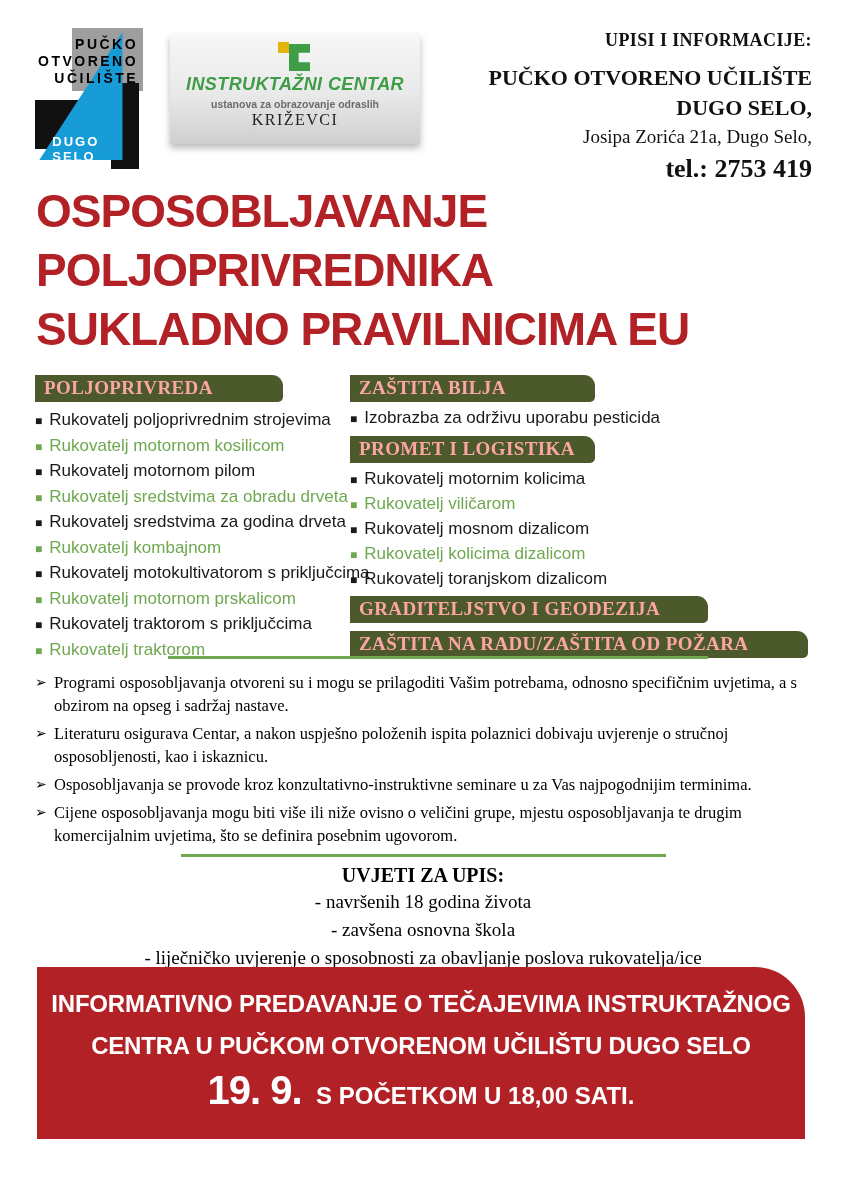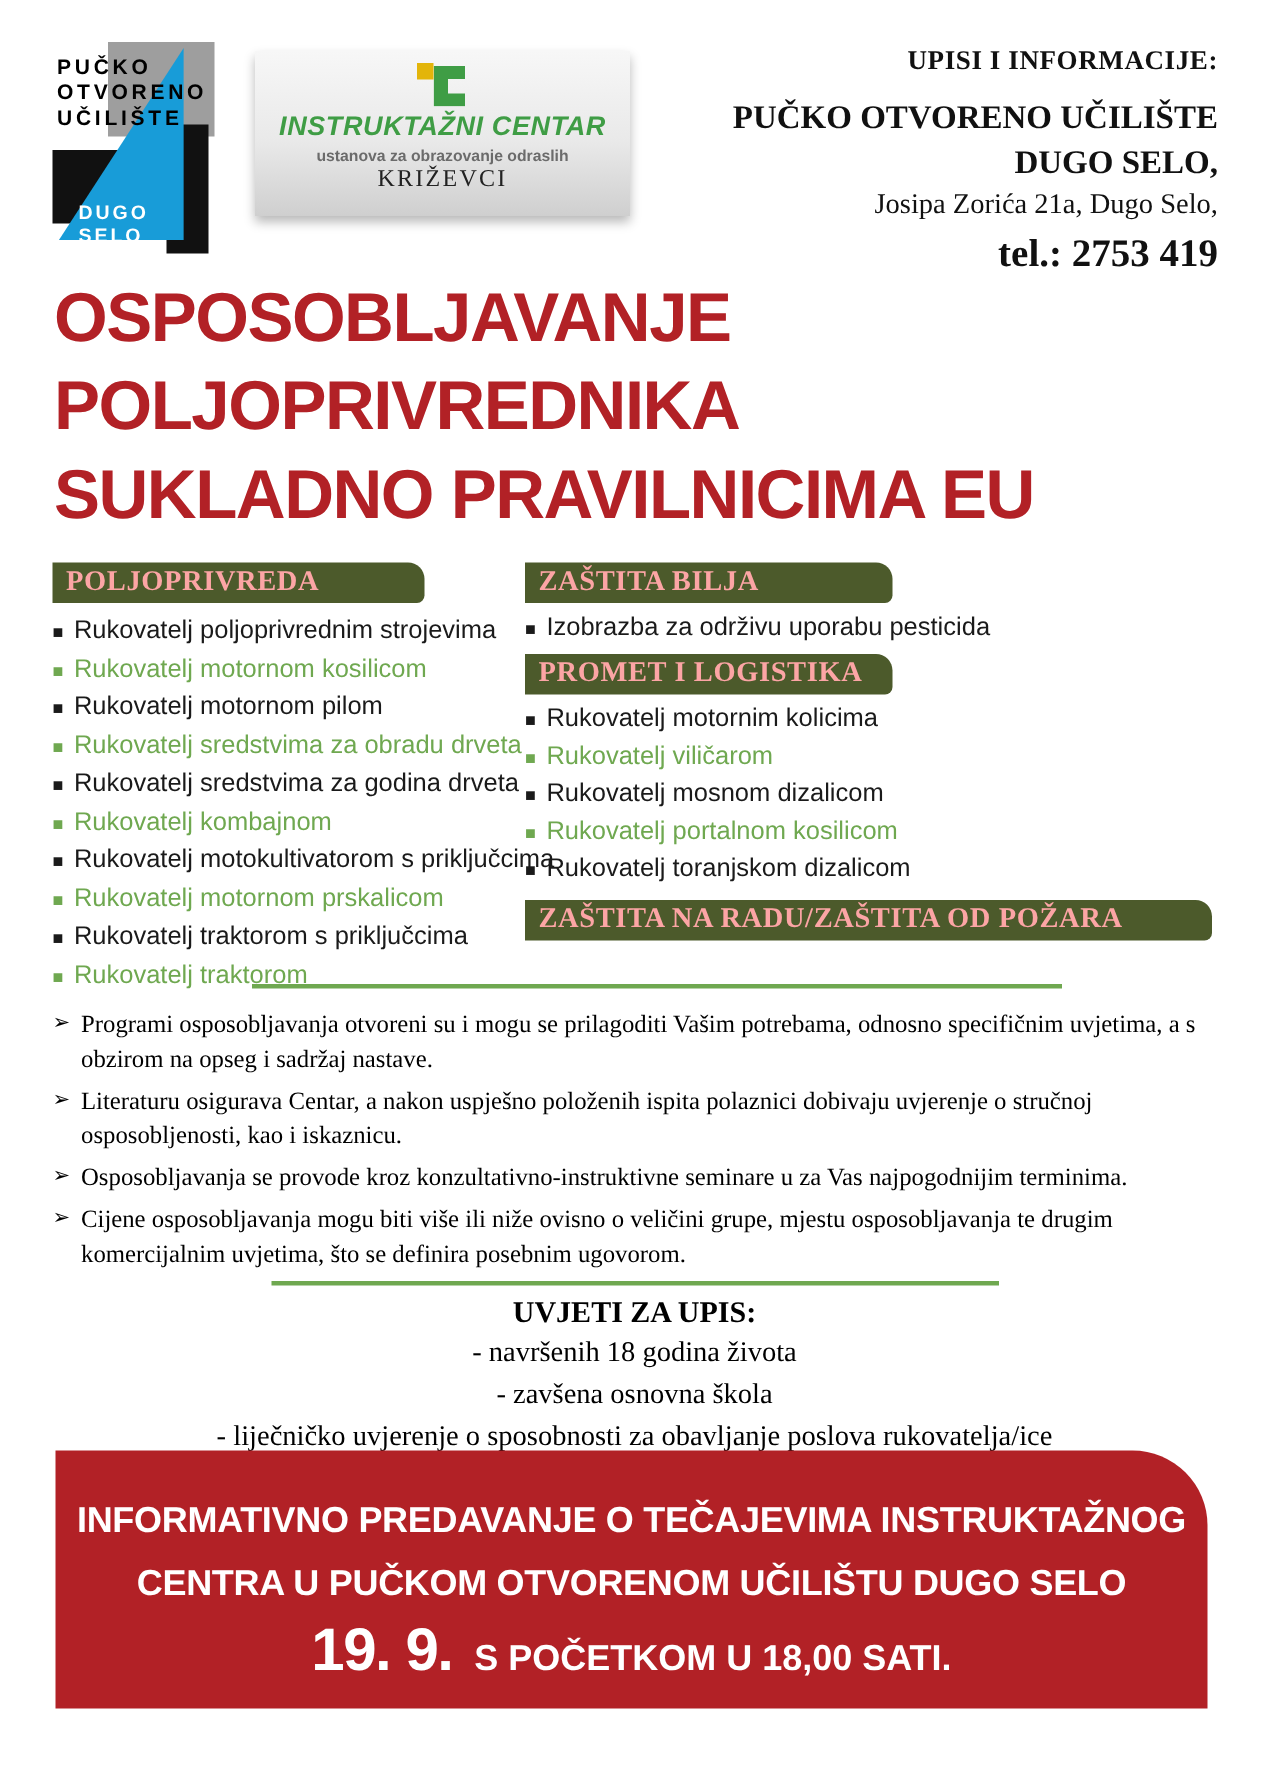--- a/index.html
+++ b/index.html
@@ -14,21 +14,21 @@
   .page{position:relative;width:842px;height:1191px;background:#ffffff;overflow:hidden;}
 
   
   .logo-pou{position:absolute;left:35px;top:28px;width:108px;height:138px;}
   .logo-pou .gray-sq{position:absolute;left:34%;top:0;width:66%;height:46%;background:#9e9e9e;}
   .logo-pou .black-shadow{position:absolute;left:70%;top:40%;width:26%;height:62%;background:#111;}
   .logo-pou .black-sq{position:absolute;left:0;top:52%;width:44%;height:36%;background:#111;}
   .logo-pou .blue-tri{position:absolute;left:0;top:0;width:92%;height:96%;background:var(--blue);
       clip-path:polygon(88% 3%,88% 100%,4% 100%);}
   .logo-pou .pou-text{position:absolute;left:3px;top:8px;font-weight:bold;font-size:14px;
-      letter-spacing:2.5px;line-height:17px;color:#000;z-index:3;}
+      letter-spacing:2.5px;line-height:17px;color:#000;z-index:3;text-align:right;}
   .logo-pou .city{position:absolute;left:16%;top:77%;z-index:4;color:#fff;font-weight:bold;
       font-size:13px;letter-spacing:2px;}
   .logo-ic{position:absolute;left:170px;top:34px;width:250px;height:110px;text-align:center;
       background:linear-gradient(180deg,#f7f7f7 0%,#e9e9e9 55%,#cfcfcf 100%);
       box-shadow:0 4px 7px rgba(0,0,0,0.28);padding-top:8px;}
   .ic-mark{position:relative;width:34px;height:30px;margin:0 auto 2px auto;}
   .ic-mark .c{position:absolute;left:11px;top:2px;width:21px;height:27px;background:#3f9d45;
       clip-path:polygon(0 0,100% 0,100% 32%,46% 32%,46% 68%,100% 68%,100% 100%,0 100%);}
   .ic-mark .y{position:absolute;left:0;top:0;width:11px;height:11px;background:#e3b50a;}
   .ic-title{color:#3f9d45;font-weight:bold;font-style:italic;font-size:18px;letter-spacing:0.4px;}
@@ -74,21 +74,21 @@
   .para{position:relative;padding-left:19px;font-size:16.5px;line-height:23px;margin-bottom:5px;}
   .para .arrow{position:absolute;left:0;top:0;font-size:14px;}
   .green-line-2{width:485px;height:3px;background:var(--green);margin:7px auto 5px auto;}
   .uvjeti{text-align:center;}
   .uvjeti .u-head{font-weight:bold;font-size:20px;line-height:26px;}
   .uvjeti .u-item{font-size:19px;line-height:28px;}
 
   
   .banner{position:absolute;left:37px;top:967px;width:768px;height:172px;background:var(--red);
       border-radius:0 50px 0 0;color:#fff;text-align:center;font-weight:bold;}
-  .banner .b-line1{padding-top:33px;font-size:24px;letter-spacing:-0.2px;}
+  .banner .b-line1{padding-top:23px;font-size:24px;letter-spacing:-0.2px;}
   .banner .b-line2{margin-top:14px;font-size:24px;letter-spacing:-0.2px;}
   .banner .b-line3{margin-top:8px;}
   .banner .b-date{font-size:40px;letter-spacing:-1px;vertical-align:baseline;}
   .banner .b-time{font-size:24px;margin-left:10px;vertical-align:baseline;}
 </style>
 </head>
 <body>
 
 <div class="page">
 
@@ -148,23 +148,24 @@
   <div class="right-col">
     <div class="bar bar-zb">ZAŠTITA BILJA</div>
     <div class="single-item">
       <div class="item" data-tone="dark"><span class="bullet">■</span><span>Izobrazba za održivu uporabu pesticida</span></div>
     </div>
     <div class="bar bar-pl">PROMET I LOGISTIKA</div>
     <div class="r-items">
       <div class="item" data-tone="dark"><span class="bullet">■</span><span>Rukovatelj motornim kolicima</span></div>
       <div class="item" data-tone="green"><span class="bullet">■</span><span>Rukovatelj viličarom</span></div>
       <div class="item" data-tone="dark"><span class="bullet">■</span><span>Rukovatelj mosnom dizalicom</span></div>
-      <div class="item" data-tone="green"><span class="bullet">■</span><span>Rukovatelj portalnom kosilicom</span></div>
+      <div class="item" data-tone="green"><span class="bullet">■</span><span>Rukovatelj kolicima dizalicom</span></div>
       <div class="item" data-tone="dark"><span class="bullet">■</span><span>Rukovatelj toranjskom dizalicom</span></div>
     </div>
+    <div class="bar bar-gg">GRADITELJSTVO I GEODEZIJA</div>
     <div class="bar bar-znr">ZAŠTITA NA RADU/ZAŠTITA OD POŽARA</div>
   </div>
 
   <div class="green-line-1"></div>
 
   <div class="lower">
     <div class="para"><span class="arrow">➢</span><span>Programi osposobljavanja otvoreni su i mogu se prilagoditi Vašim potrebama, odnosno specifičnim uvjetima, a s obzirom na opseg i sadržaj nastave.</span></div>
     <div class="para"><span class="arrow">➢</span><span>Literaturu osigurava Centar, a nakon uspješno položenih ispita polaznici dobivaju uvjerenje o stručnoj osposobljenosti, kao i iskaznicu.</span></div>
     <div class="para"><span class="arrow">➢</span><span>Osposobljavanja se provode kroz konzultativno-instruktivne seminare u za Vas najpogodnijim terminima.</span></div>
     <div class="para"><span class="arrow">➢</span><span>Cijene osposobljavanja mogu biti više ili niže ovisno o veličini grupe, mjestu osposobljavanja te drugim komercijalnim uvjetima, što se definira posebnim ugovorom.</span></div>

